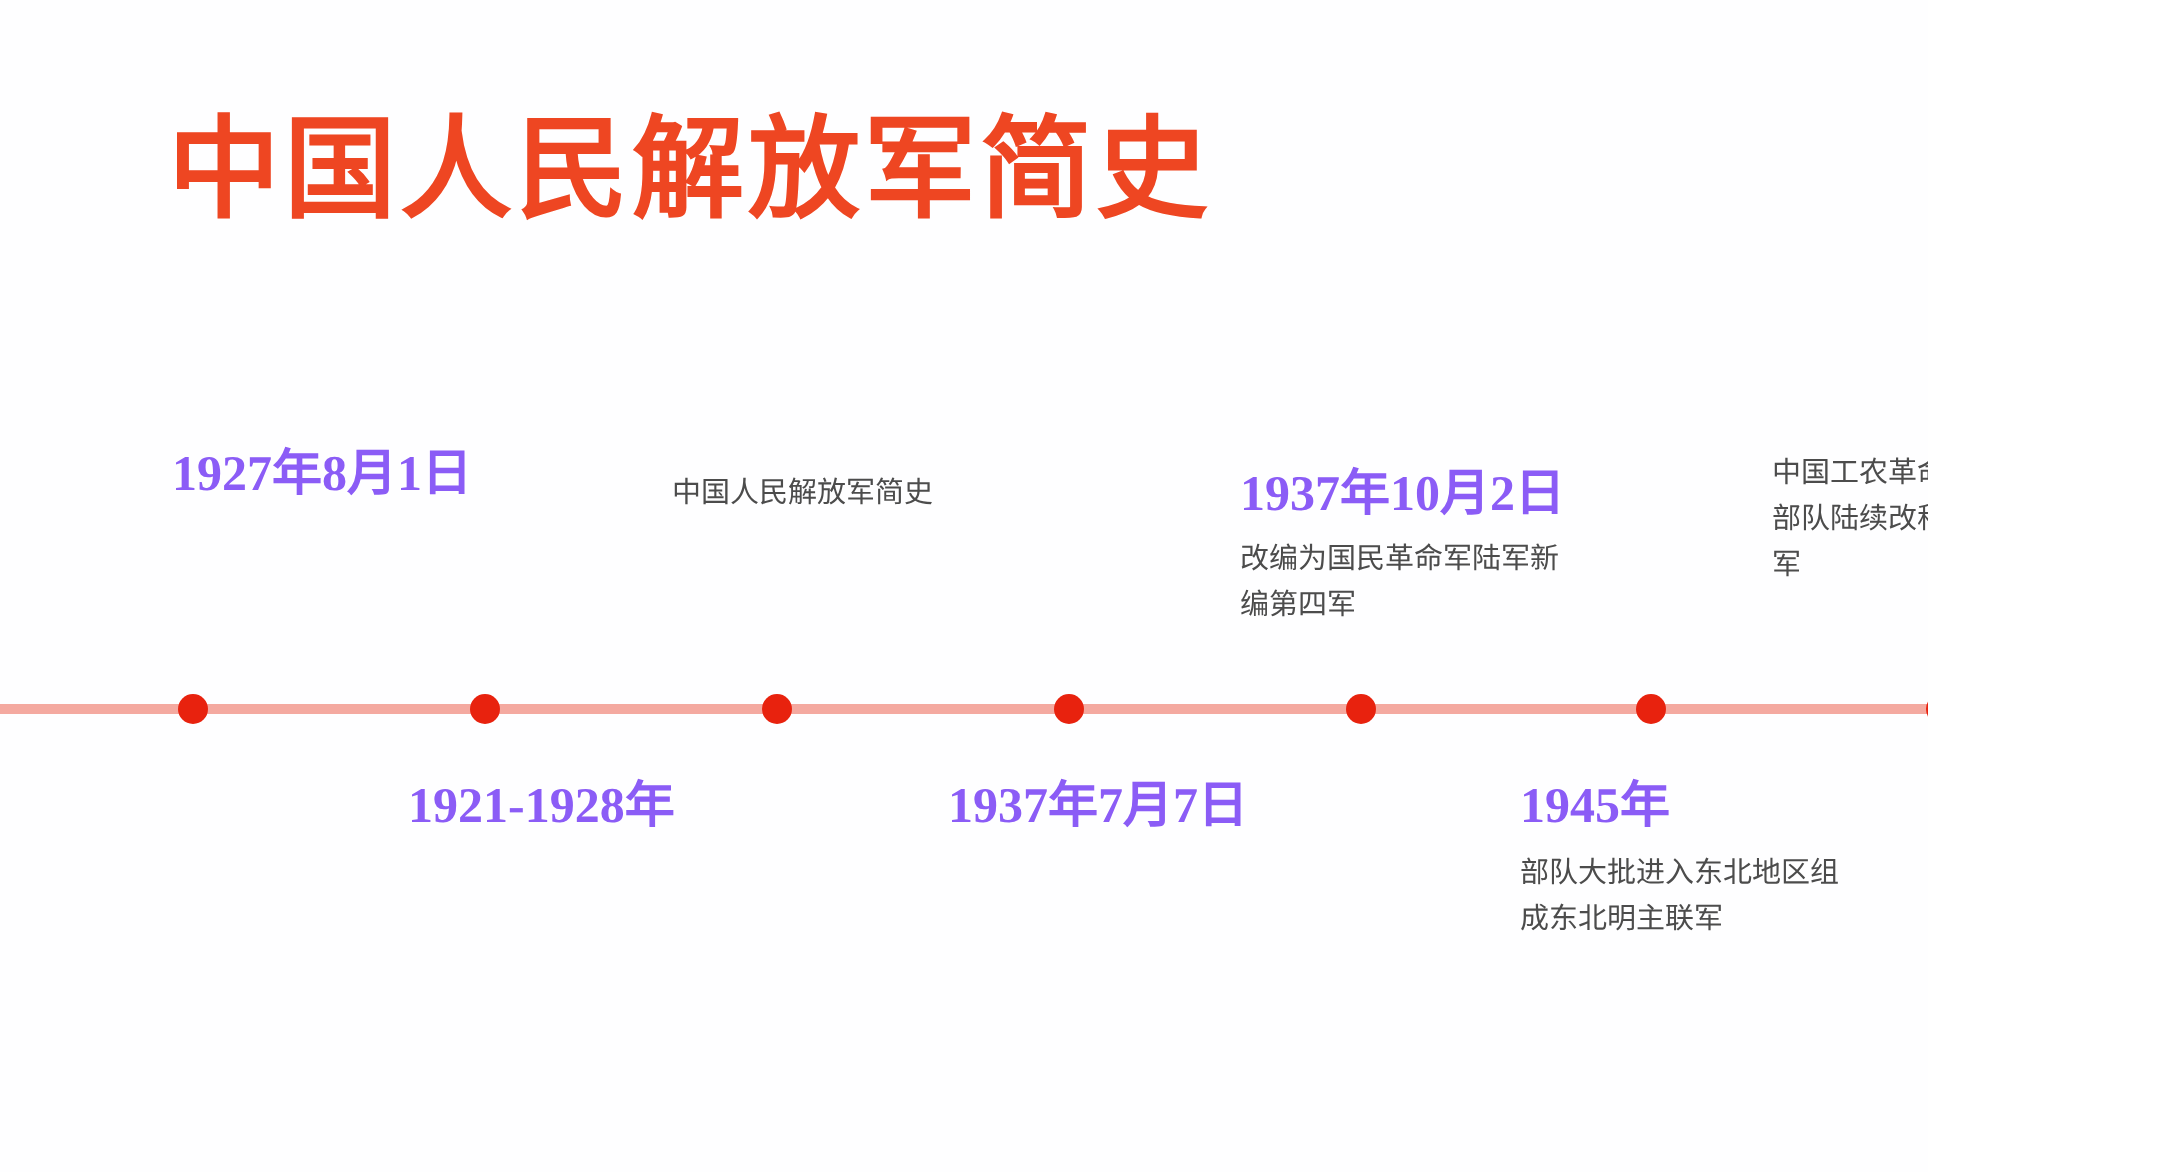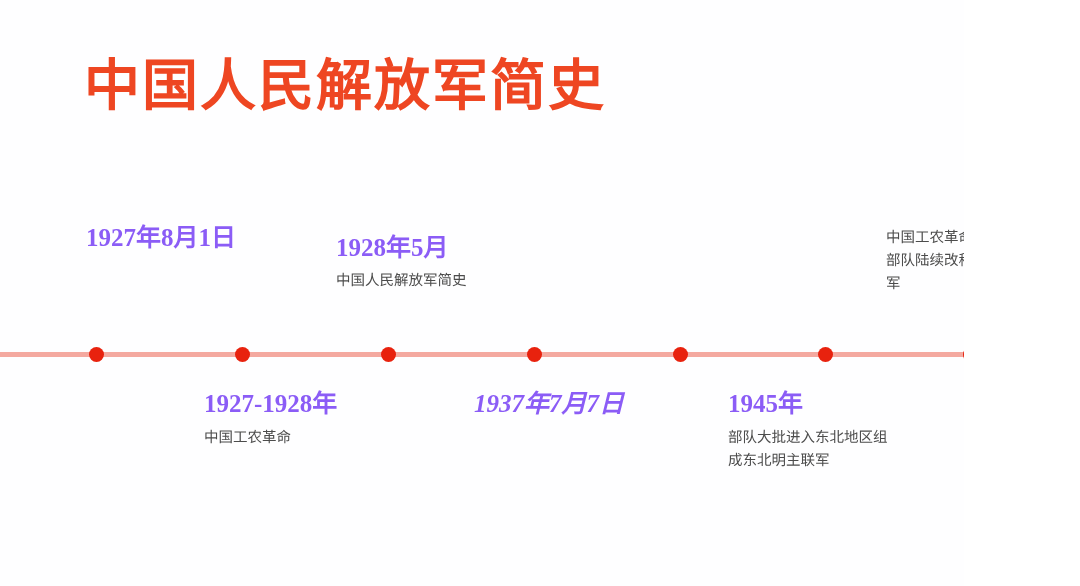--- a/index.html
+++ b/index.html
@@ -102,35 +102,37 @@
   <div class="timeline-dot" style="left:534px"></div>
   <div class="timeline-dot" style="left:680px"></div>
   <div class="timeline-dot" style="left:825px"></div>
   <div class="timeline-dot" style="left:970px"></div>
 
   <div class="event above" style="left:86px; top:226px; width:176px;">
     <p class="event-date">1927年8月1日</p>
   </div>
 
   <div class="event below" style="left:204px; top:392px; width:190px;">
-    <p class="event-date">1927-1928年</p>
-    <p class="event-desc">中国工农革命</p>
+    <p class="event-date">1921-1928年</p>
   </div>
 
   <div class="event above" style="left:336px; top:236px; width:190px;">
-    <p class="event-date">1928年5月</p>
     <p class="event-desc">中国人民解放军简史</p>
   </div>
 
-  <div class="event below" style="left:474px; top:392px; width:170px;font-style:italic;">
+  <div class="event below" style="left:474px; top:392px; width:170px;">
     <p class="event-date">1937年7月7日</p>
   </div>
 
+  <div class="event above" style="left:620px; top:236px; width:160px;">
+    <p class="event-date">1937年10月2日</p>
+    <p class="event-desc">改编为国民革命军陆军新编第四军</p>
+  </div>
 
-  <div class="event below" style="left:728px; top:392px; width:172px;">
+  <div class="event below" style="left:760px; top:392px; width:172px;">
     <p class="event-date">1945年</p>
     <p class="event-desc">部队大批进入东北地区组成东北明主联军</p>
   </div>
 
   <div class="event above" style="left:886px; top:226px; width:160px;">
     <p class="event-desc">中国工农革命，解放区各部队陆续改称为人民解放军</p>
   </div>
 
 </div>
 

